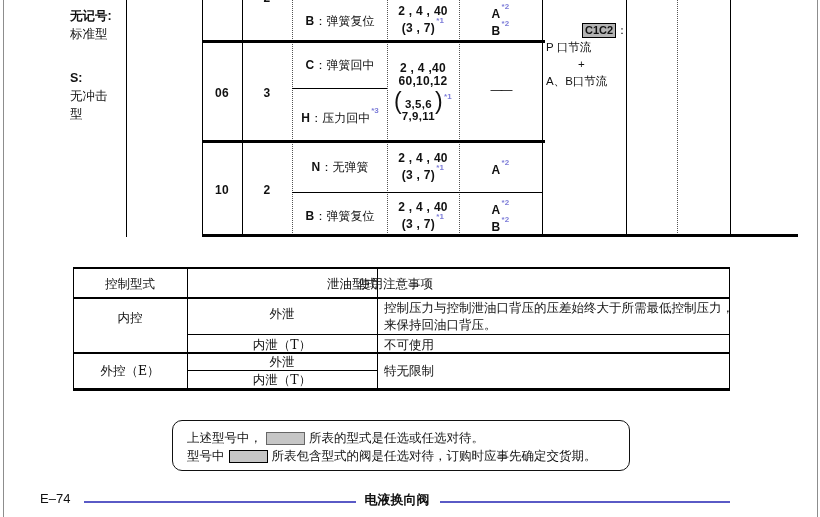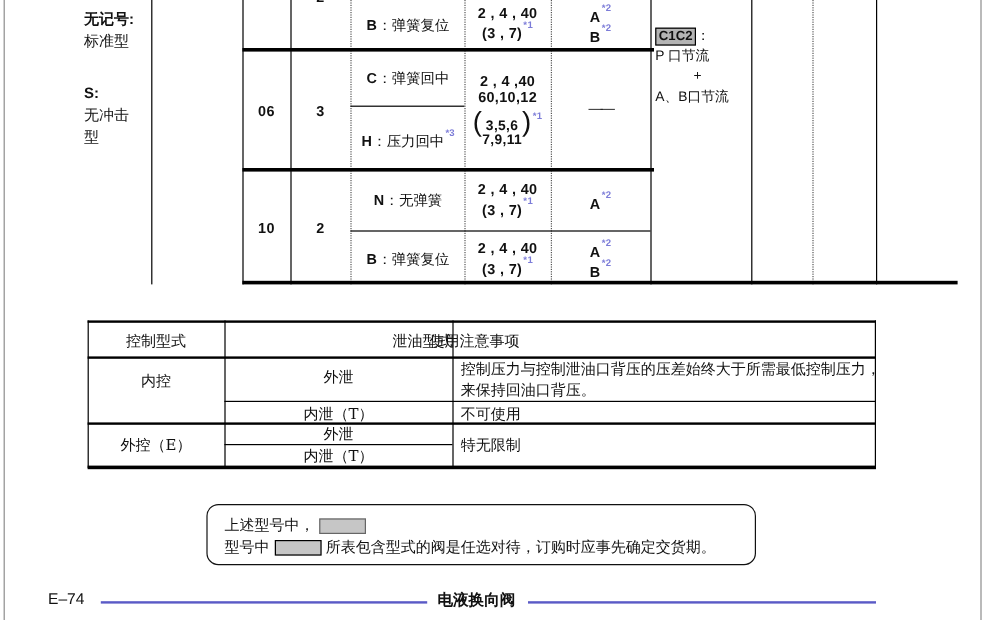--- a/index.html
+++ b/index.html
@@ -7,21 +7,21 @@
         font-family:"Liberation Sans",sans-serif;color:#111;}
   .serif{font-family:"DejaVu Serif",serif;}
   .pedge{position:absolute;top:0;height:517px;width:1px;background:#8d8d8d;}
   .vsolid{position:absolute;width:1px;background:#000;}
   .vdot{position:absolute;width:0;border-left:1px dotted #555;}
   .hsolid{position:absolute;background:#000;}
   .cell{position:absolute;font-size:12px;line-height:14px;text-align:center;white-space:nowrap;}
   .num{font-weight:bold;letter-spacing:.3px;}
   .sup{color:#7c7cd8;font-size:8px;font-weight:bold;position:relative;top:-4px;margin-left:1px;}
   .typelab{position:absolute;left:70px;font-size:12.5px;line-height:16px;white-space:nowrap;}
-  .c1c2box{border:1.5px solid #000;background:#b4b4b4;padding:0 2px 1px 2px;font-weight:bold;font-size:11px;}
+  .c1c2box{border:1.5px solid #000;background:#b4b4b4;padding:0 2px 1px 2px;font-weight:bold;font-size:11px;margin-left:36px;}
   .pstack{display:inline-flex;flex-direction:column;line-height:12px;font-size:11.5px;}
   .bigparen{font-size:23px;font-weight:normal;line-height:24px;position:relative;top:1px;}
   .dashline{letter-spacing:-2px;color:#222;}
   .hdrbg{position:absolute;left:73px;top:268px;width:657px;height:30px;}
   .utxt{position:absolute;font-size:12.5px;line-height:16px;white-space:nowrap;}
   .nbox{position:absolute;left:172px;top:420px;width:456px;height:49px;border:1.5px solid #111;border-radius:10px;}
   .ntitle{position:absolute;left:50%;top:0;transform:translate(-50%,-58%);background:#fff;
           padding:0 12px;font-weight:bold;font-size:13px;letter-spacing:5px;white-space:nowrap;}
   .nline{position:absolute;left:14px;font-size:12.5px;display:flex;align-items:center;white-space:nowrap;}
   .swatch{display:inline-block;width:37px;height:11px;margin:0 4px;}
@@ -159,20 +159,21 @@
     <div class="utxt serif" style="left:73px;top:363px;width:114px;text-align:center">外控（E）</div>
     <div class="utxt serif" style="left:187px;top:354px;width:190px;text-align:center">外泄</div>
     <div class="utxt serif" style="left:187px;top:372px;width:190px;text-align:center">内泄（T）</div>
     <div class="utxt serif" style="left:384px;top:363px">特无限制</div>
   </div>
 
   <div class="nbox serif">
     <div class="nline" style="top:9px">
       <span>上述型号中，</span>
         <span class="swatch" style="background:#c6c6c6;border:1px solid #666"></span>
+        <span>所表的型式是任选或任选对待。</span>
     </div>
     <div class="nline" style="top:27px">
       <span>型号中</span>
         <span class="swatch" style="background:#c6c6c6;border:1px solid #000"></span>
         <span>所表包含型式的阀是任选对待，订购时应事先确定交货期。</span>
     </div>
   </div>
 
   <div>
     <div class="ftxt" style="left:40px;top:491px">E–74</div>

